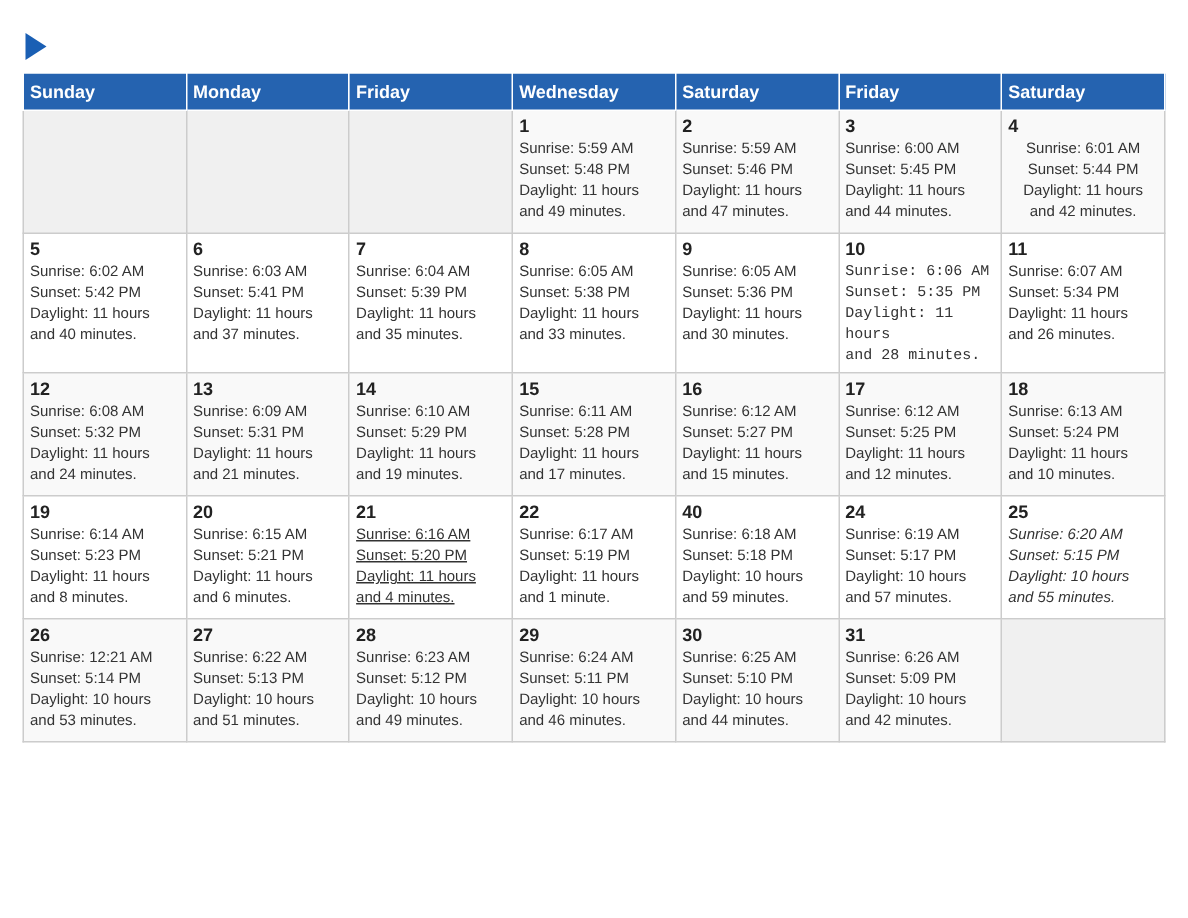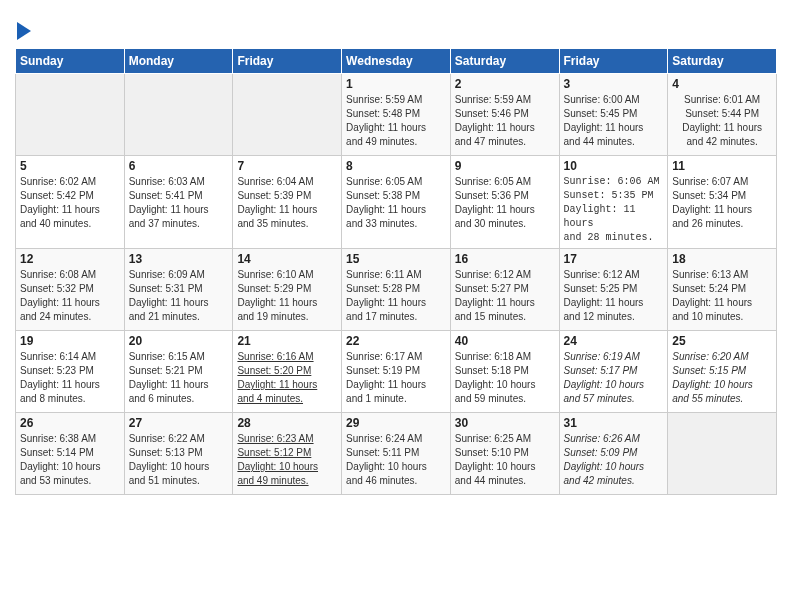--- a/index.html
+++ b/index.html
@@ -302,72 +302,72 @@
           </td>
           <td>
             <span class="day-num">40</span>
             <div class="day-info" style="white-space: pre-line;">Sunrise: 6:18 AM
 Sunset: 5:18 PM
 Daylight: 10 hours
 and 59 minutes.</div>
           </td>
           <td>
             <span class="day-num">24</span>
-            <div class="day-info" style="white-space: pre-line; font-style: italic;">Sunrise: 6:19 AM
+            <div class="day-info" style="white-space: pre-line;">Sunrise: 6:19 AM
 Sunset: 5:17 PM
 Daylight: 10 hours
 and 57 minutes.</div>
           </td>
           <td>
             <span class="day-num">25</span>
             <div class="day-info" style="white-space: pre-line; font-style: italic;">Sunrise: 6:20 AM
 Sunset: 5:15 PM
 Daylight: 10 hours
 and 55 minutes.</div>
           </td>
         </tr>
         <tr>
           <td>
             <span class="day-num">26</span>
-            <div class="day-info" style="white-space: pre-line;">Sunrise: 6:38 AM
+            <div class="day-info" style="white-space: pre-line;">Sunrise: 12:21 AM
 Sunset: 5:14 PM
 Daylight: 10 hours
 and 53 minutes.</div>
           </td>
           <td>
             <span class="day-num">27</span>
             <div class="day-info" style="white-space: pre-line;">Sunrise: 6:22 AM
 Sunset: 5:13 PM
 Daylight: 10 hours
 and 51 minutes.</div>
           </td>
           <td>
             <span class="day-num">28</span>
-            <div class="day-info" style="white-space: pre-line; text-decoration: underline;">Sunrise: 6:23 AM
+            <div class="day-info" style="white-space: pre-line;">Sunrise: 6:23 AM
 Sunset: 5:12 PM
 Daylight: 10 hours
 and 49 minutes.</div>
           </td>
           <td>
             <span class="day-num">29</span>
             <div class="day-info" style="white-space: pre-line;">Sunrise: 6:24 AM
 Sunset: 5:11 PM
 Daylight: 10 hours
 and 46 minutes.</div>
           </td>
           <td>
             <span class="day-num">30</span>
             <div class="day-info" style="white-space: pre-line;">Sunrise: 6:25 AM
 Sunset: 5:10 PM
 Daylight: 10 hours
 and 44 minutes.</div>
           </td>
           <td>
             <span class="day-num">31</span>
-            <div class="day-info" style="white-space: pre-line; font-style: italic;">Sunrise: 6:26 AM
+            <div class="day-info" style="white-space: pre-line;">Sunrise: 6:26 AM
 Sunset: 5:09 PM
 Daylight: 10 hours
 and 42 minutes.</div>
           </td>
           <td class="empty"></td>
         </tr>
       </tbody>
   </table>
 </div>
 

